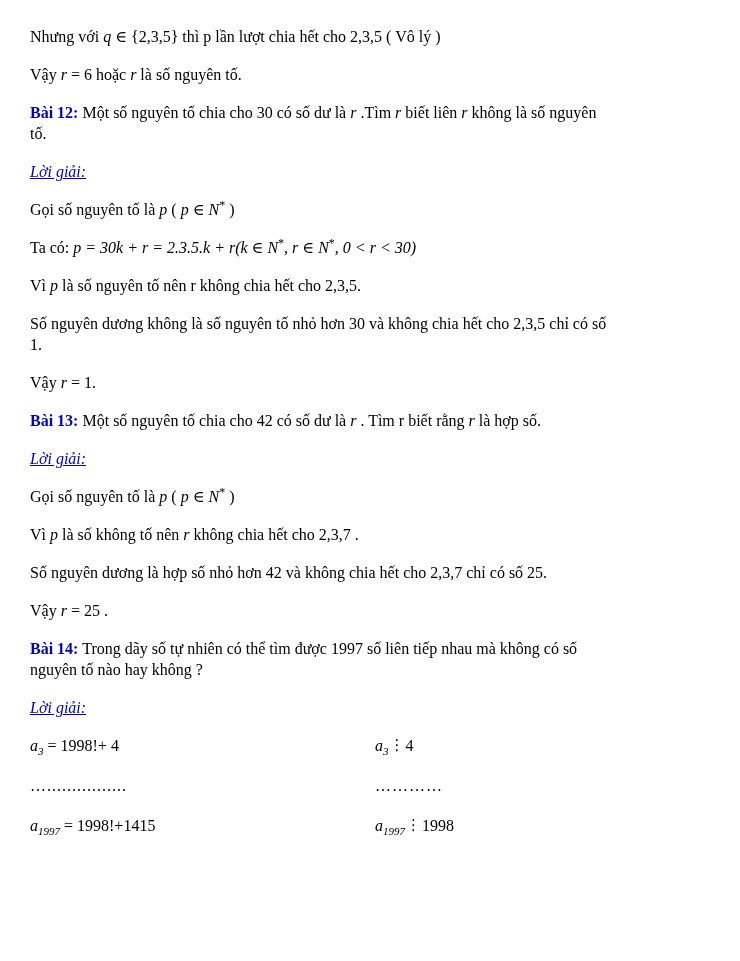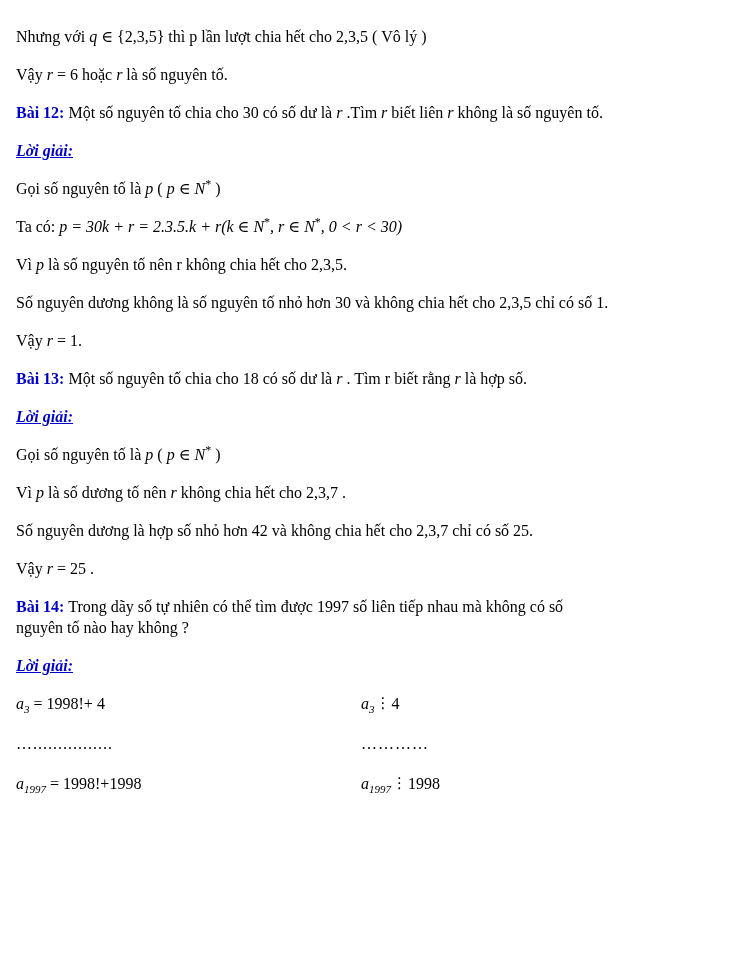--- a/index.html
+++ b/index.html
@@ -5,31 +5,31 @@
   :root { --blue: #0000CC; --ink: #000000; --bg: #ffffff; }
   * { box-sizing: border-box; }
   html, body { margin: 0; padding: 0; }
   body {
     width: 740px; height: 961px;
     background: var(--bg);
     font-family: "Liberation Serif", "DejaVu Serif", serif;
     color: var(--ink);
     overflow: hidden;
   }
-  .page { padding: 26px 28px 0 16px; width: 640px; }
+  .page { padding: 26px 28px 0 30px; width: 640px; }
   .para {
     font-size: 16px;
     line-height: 21px;
     margin: 0 0 17px 0;
     white-space: normal;
   }
   .t  { font-style: normal; }
   .m  { font-style: italic; font-family: "Liberation Serif", "DejaVu Serif", serif; }
   .lbl { color: var(--blue); font-weight: bold; }
-  .sol { color: var(--blue); font-weight: bold; font-style: italic; text-decoration: underline; margin-top: 16px; }
+  .sol { color: var(--blue); font-weight: normal; font-style: italic; text-decoration: underline; margin-top: 16px; }
   .sup { font-size: 12px; vertical-align: 6px; line-height: 0; }
   .sub { font-size: 11px; font-style: italic; vertical-align: -4px; line-height: 0; }
   .vdots { font-family: "DejaVu Serif", "DejaVu Sans", serif; font-size: 15px; vertical-align: 1px; padding: 0 1px; }
   .row { display: flex; font-size: 16px; line-height: 21px; margin: 0 0 19px 0; }
   .row .left { width: 345px; flex: 0 0 345px; }
   .dotsrow { letter-spacing: 1px; }
 </style>
 </head>
 <body>
 
@@ -46,28 +46,28 @@
   <p class="para"><span class="t">Gọi số nguyên tố là </span><span class="m">p</span><span class="t"> ( </span><span class="m">p</span><span class="t"> ∈ </span><span class="m">N</span><span class="sup">*</span><span class="t"> )</span></p>
 
   <p class="para"><span class="t">Ta có: </span><span class="m">p = 30k + r = 2.3.5.k + r(k ∈ N</span><span class="sup">*</span><span class="m">, r ∈ N</span><span class="sup">*</span><span class="m">, 0 &lt; r &lt; 30)</span></p>
 
   <p class="para"><span class="t">Vì </span><span class="m">p</span><span class="t"> là số nguyên tố nên r không chia hết cho 2,3,5.</span></p>
 
   <p class="para"><span class="t">Số nguyên dương không là số nguyên tố nhỏ hơn 30 và không chia hết cho 2,3,5 chỉ có số 1.</span></p>
 
   <p class="para"><span class="t">Vậy </span><span class="m">r</span><span class="t"> = 1.</span></p>
 
-  <p class="para"><span class="lbl">Bài 13:</span><span class="t"> Một số nguyên tố chia cho 18 có số dư là </span><span class="m">r</span><span class="t"> . Tìm r biết rằng </span><span class="m">r</span><span class="t"> là hợp số.</span></p>
+  <p class="para"><span class="lbl">Bài 13:</span><span class="t"> Một số nguyên tố chia cho 42 có số dư là </span><span class="m">r</span><span class="t"> . Tìm r biết rằng </span><span class="m">r</span><span class="t"> là hợp số.</span></p>
 
   <p class="para"><span class="sol">Lời giải:</span></p>
 
   <p class="para"><span class="t">Gọi số nguyên tố là </span><span class="m">p</span><span class="t"> ( </span><span class="m">p</span><span class="t"> ∈ </span><span class="m">N</span><span class="sup">*</span><span class="t"> )</span></p>
 
 
-  <p class="para"><span class="t">Vì </span><span class="m">p</span><span class="t"> là số dương tố nên </span><span class="m">r</span><span class="t"> không chia hết cho 2,3,7 .</span></p>
+  <p class="para"><span class="t">Vì </span><span class="m">p</span><span class="t"> là số không tố nên </span><span class="m">r</span><span class="t"> không chia hết cho 2,3,7 .</span></p>
 
   <p class="para"><span class="t">Số nguyên dương là hợp số nhỏ hơn 42 và không chia hết cho 2,3,7 chỉ có số 25.</span></p>
 
   <p class="para"><span class="t">Vậy </span><span class="m">r</span><span class="t"> = 25 .</span></p>
 
   <p class="para"><span class="lbl">Bài 14:</span><span class="t"> Trong dãy số tự nhiên có thể tìm được 1997 số liên tiếp nhau mà không có số nguyên tố nào hay không ?</span></p>
 
   <p class="para"><span class="sol">Lời giải:</span></p>
 
 
@@ -77,17 +77,17 @@
     <span class="left"><span class="m">a</span><span class="sub">3</span><span class="t"> = 1998!+ 4</span></span>
     <span><span class="m">a</span><span class="sub">3</span><span class="vdots">⋮</span><span class="t">4</span></span>
   </div>
 
   <div class="row dotsrow">
     <span class="left t">…................</span>
     <span class="t">…………</span>
   </div>
 
   <div class="row">
-    <span class="left"><span class="m">a</span><span class="sub">1997</span><span class="t"> = 1998!+1998</span></span>
+    <span class="left"><span class="m">a</span><span class="sub">1997</span><span class="t"> = 1998!+1415</span></span>
     <span><span class="m">a</span><span class="sub">1997</span><span class="vdots">⋮</span><span class="t">1998</span></span>
   </div>
 
 </div>
 
 </body></html>

